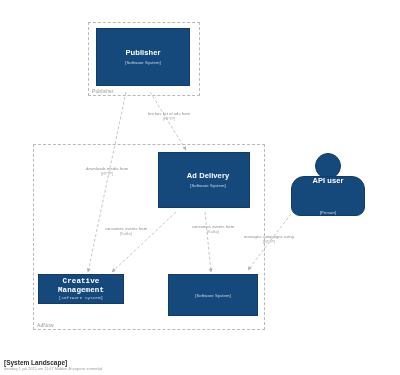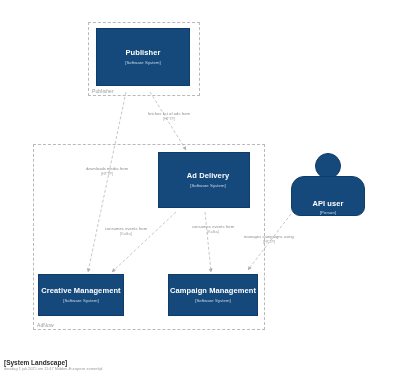--- a/index.html
+++ b/index.html
@@ -84,21 +84,21 @@
     width: 74px;
     height: 40px;
     margin-top: -3px;
     background: #15497c;
     border: 1px solid #0f3c68;
     border-radius: 13px 13px 9px 9px;
     box-sizing: border-box;
     display: flex;
     flex-direction: column;
     align-items: center;
-    justify-content: flex-end;
+    justify-content: space-between;
     color: #ffffff;
     text-align: center;
   }
 
   
   .edge-label {
     position: absolute;
     font-size: 4.1px;
     line-height: 1.35;
     color: #8d8d8d;
@@ -162,27 +162,26 @@
   <div class="node" style="left:96px; top:28px; width:94px; height:58px;">
     <div class="node-title">Publisher</div>
     <div class="node-sub">[Software System]</div>
   </div>
 
   <div class="node" style="left:158px; top:152px; width:92px; height:56px;padding-left:8px;">
     <div class="node-title">Ad Delivery</div>
     <div class="node-sub">[Software System]</div>
   </div>
 
-  <div class="node" style="left:38px; top:274px; width:86px; height:42px;">
+  <div class="node" style="left:38px; top:274px; width:86px; height:30px;font-family:Liberation Mono, monospace;">
     <div class="node-title">Creative Management</div>
     <div class="node-sub">[Software System]</div>
   </div>
 
   <div class="node" style="left:168px; top:274px; width:90px; height:42px;">
-    <div class="node-title">Campaign Management</div>
     <div class="node-sub">[Software System]</div>
   </div>
 
   <div class="person" style="left:291px; top:153px;">
     <div class="person-head"></div>
     <div class="person-body">
       <div class="node-title">API user</div>
       <div class="node-sub">[Person]</div>
     </div>
   </div>

